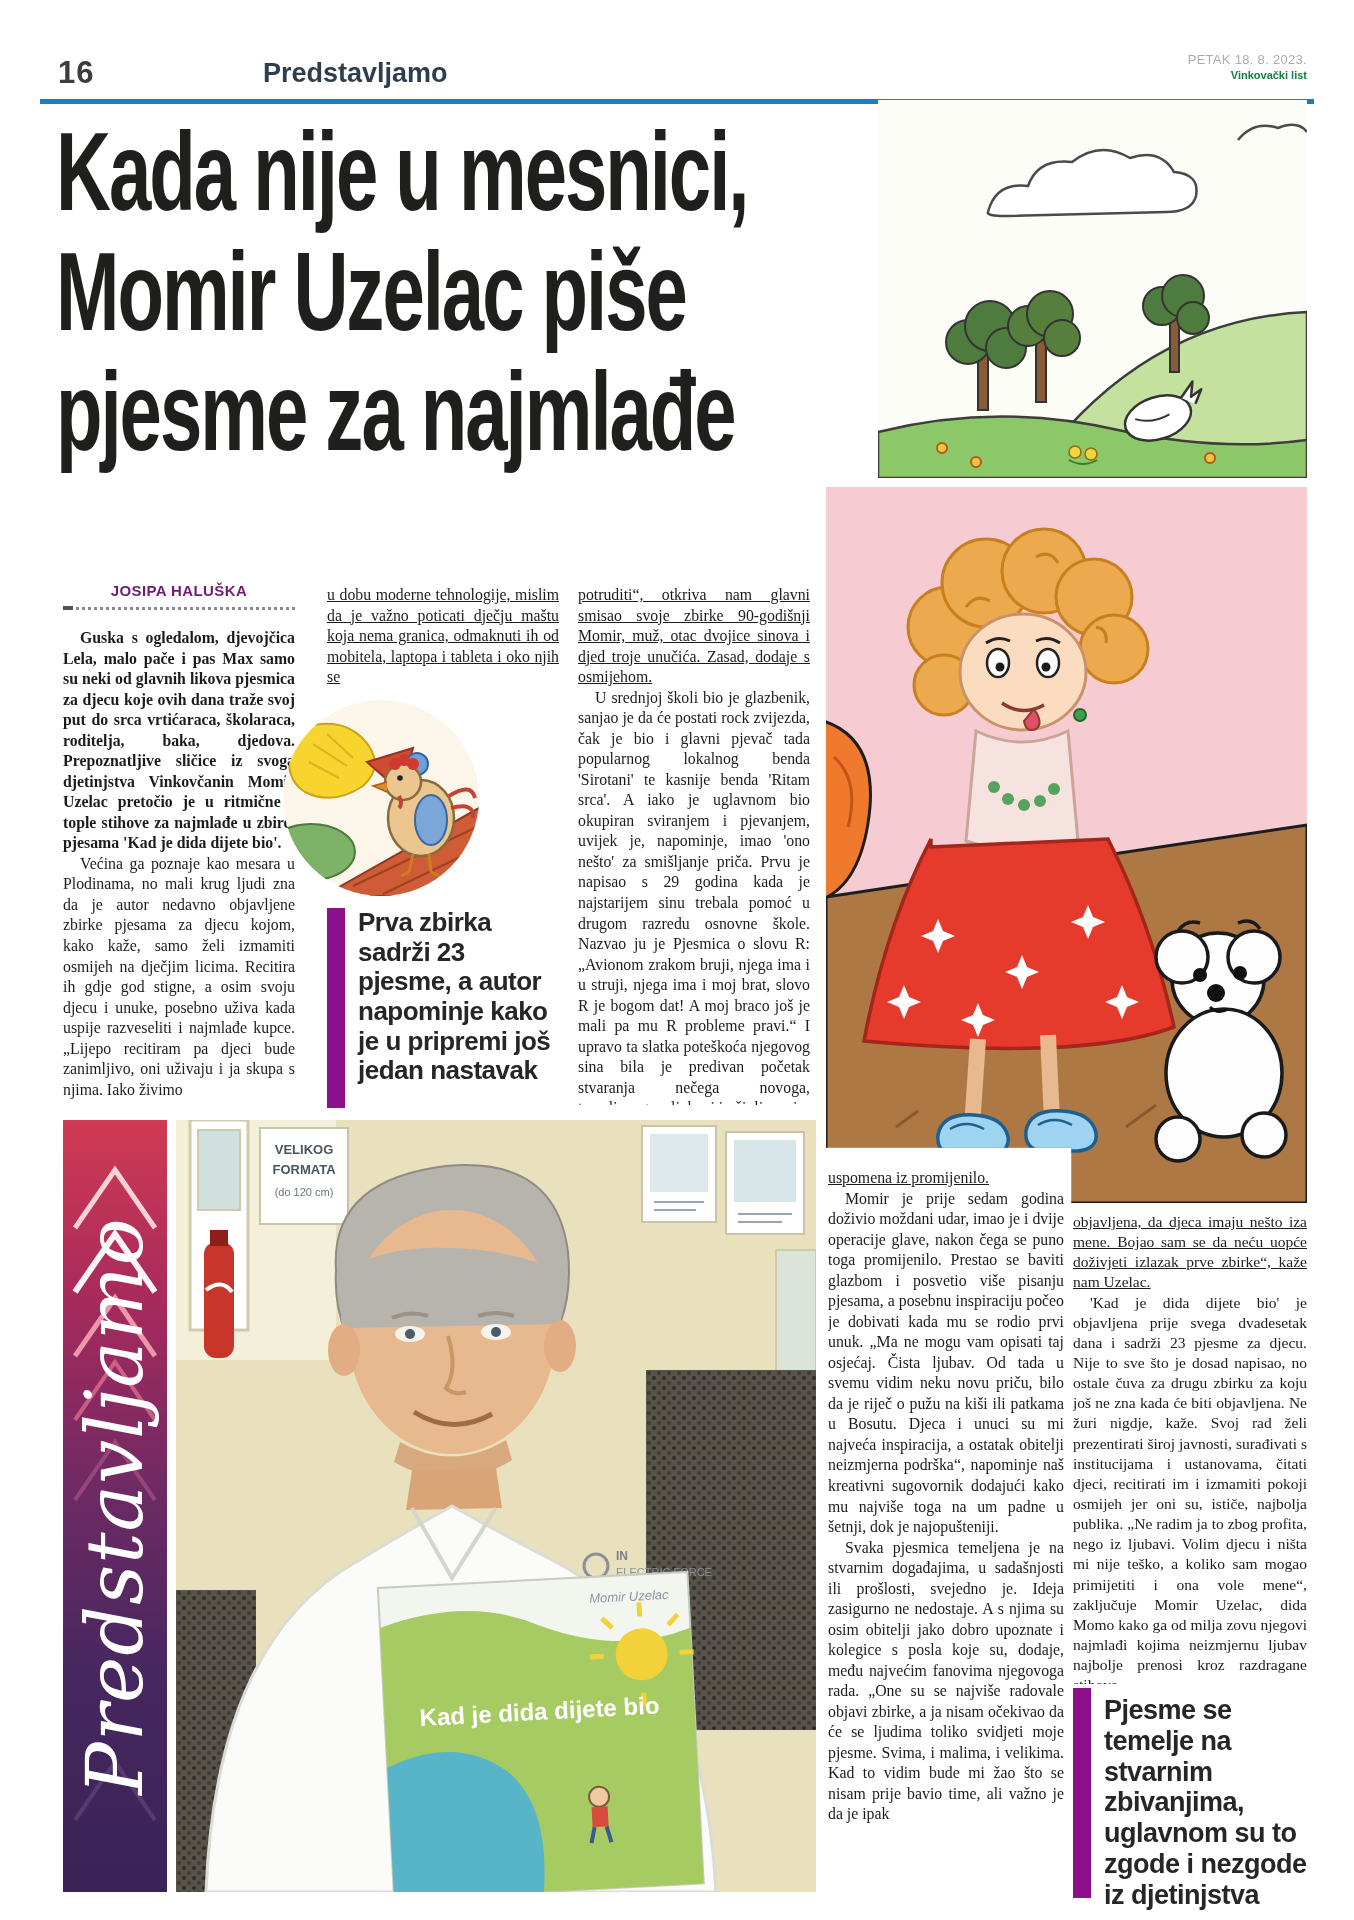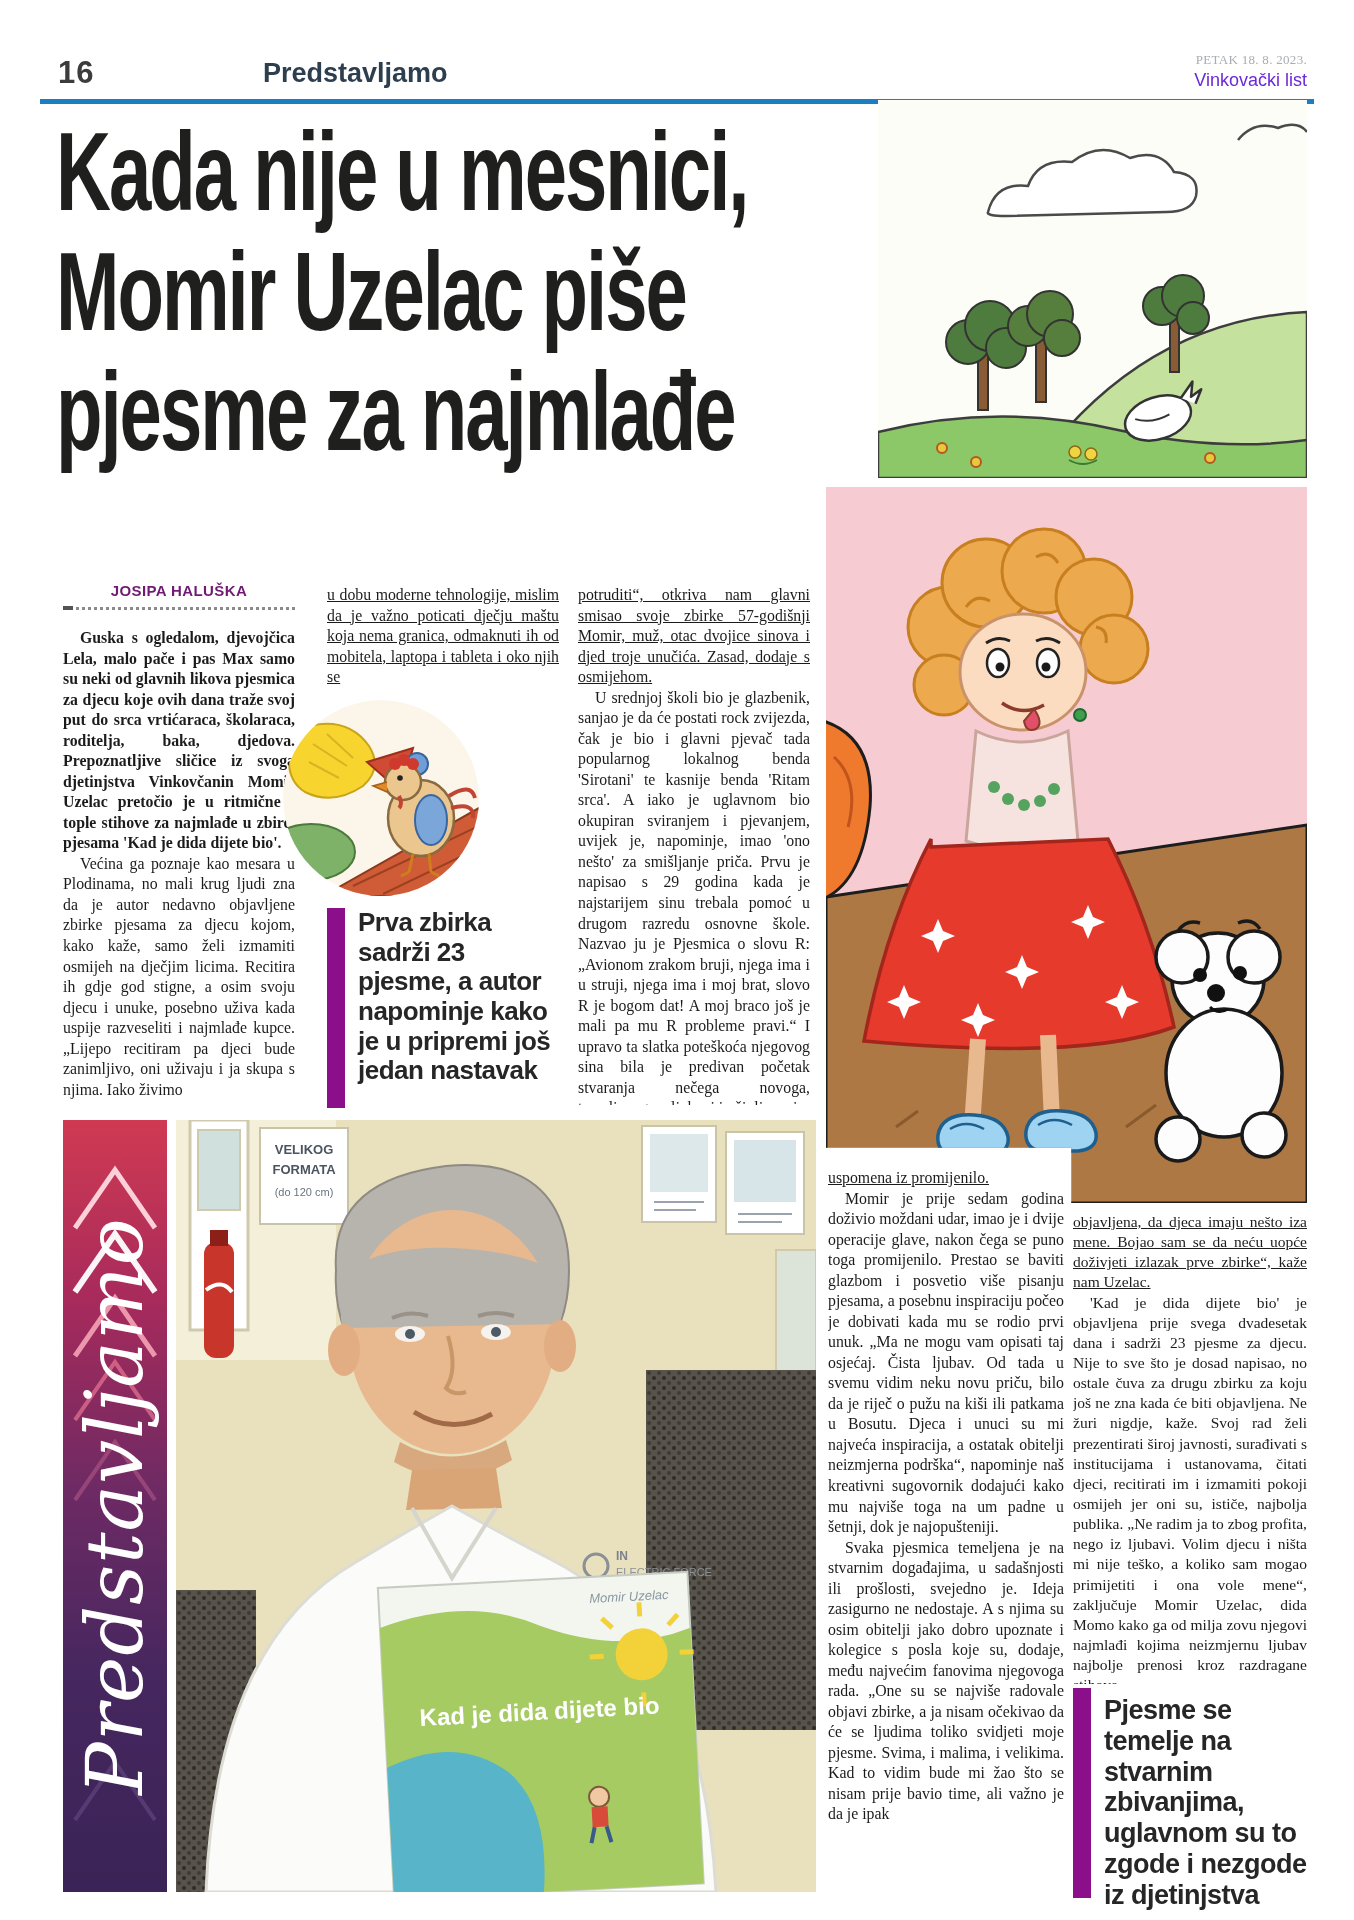--- a/index.html
+++ b/index.html
@@ -4,22 +4,22 @@
 <style>
   html,body{margin:0;padding:0;background:#ffffff;}
   .page{position:relative;width:1354px;height:1920px;background:#fff;overflow:hidden;
         font-family:"Liberation Sans",sans-serif;color:#1c1c1c;}
   .abs{position:absolute;}
 
   
   .pagenum{left:58px;top:55px;font-size:31px;color:#3c3c3c;font-weight:700;letter-spacing:1px;}
   .section-title{left:263px;top:58px;font-size:27px;font-weight:bold;color:#2d3e4f;}
   .issue{right:47px;top:52px;text-align:right;}
-  .issue .date{font-size:13px;color:#a7adb4;letter-spacing:.3px;font-family:Liberation Serif, serif;}
-  .issue .pub{font-size:18px;color:#6d28d9;font-weight:normal;margin-top:2px;}
+  .issue .date{font-size:13px;color:#a7adb4;letter-spacing:.3px;}
+  .issue .pub{font-size:11px;color:#15803d;font-weight:bold;margin-top:2px;}
   .bluerule{left:40px;top:99px;width:1274px;height:5px;background:#1b7ec2;}
 
   
   .headline{left:56px;top:112px;width:830px;}
   .headline-line{font-weight:bold;font-size:112px;line-height:1.07;color:#1f1f1d;
         letter-spacing:-3px;transform:scaleX(.68);transform-origin:left top;white-space:nowrap;}
 
   
   .lede{left:61px;top:480px;width:792px;font-size:26px;line-height:1.32;color:#3a3a3a;}
 
@@ -172,21 +172,21 @@
       </g>
     </svg>
   </div>
 
   <div class="abs pullquote pq1">
     <div class="pq-bar"></div>
     <div class="pq-text">Prva zbirka sadrži 23 pjesme, a autor napominje kako je u pripremi još jedan nastavak</div>
   </div>
 
   <div class="abs bodytext col3">
-    <p class="noindent">potruditi“, otkriva nam glavni smisao svoje zbirke 57-godišnji Momir, muž, otac dvojice sinova i djed troje unučića. Zasad, dodaje s osmijehom.</p>
+    <p class="noindent">potruditi“, otkriva nam glavni smisao svoje zbirke 90-godišnji Momir, muž, otac dvojice sinova i djed troje unučića. Zasad, dodaje s osmijehom.</p>
     <p>U srednjoj školi bio je glazbenik, sanjao je da će postati rock zvijezda, čak je bio i glavni pjevač tada popularnog lokalnog benda 'Sirotani' te kasnije benda 'Ritam srca'. A iako je uglavnom bio okupiran sviranjem i pjevanjem, uvijek je, napominje, imao 'ono nešto' za smišljanje priča. Prvu je napisao s 29 godina kada je najstarijem sinu trebala pomoć u drugom razredu osnovne škole. Nazvao ju je Pjesmica o slovu R: „Avionom zrakom bruji, njega ima i u struji, njega ima i moj brat, slovo R je bogom dat! A moj braco još je mali pa mu R probleme pravi.“ I upravo ta slatka poteškoća njegovog sina bila je predivan početak stvaranja nečega novoga, temeljenog na ljubavi i oživljavanju</p>
   </div>
 
   <div class="abs girlillu">
     <svg width="481" height="716" viewBox="0 0 481 716">
       <rect width="481" height="716" fill="#f6ccd2"></rect>
       <polygon points="0,410 481,338 481,716 0,716" fill="#ad7844" stroke="#1d1d1d" stroke-width="3"></polygon>
       <path d="M60 470 l30 -24 M150 560 l26 -20 M300 640 l30 -22 M390 500 l26 -18 M70 640 l22 -16" stroke="#8a5a2c" stroke-width="3" fill="none"></path>
       <g>
         <path d="M-20 230 q70 10 64 90 q-8 86 -60 96 z" fill="#ef7a2e" stroke="#1d1d1d" stroke-width="3"></path>

